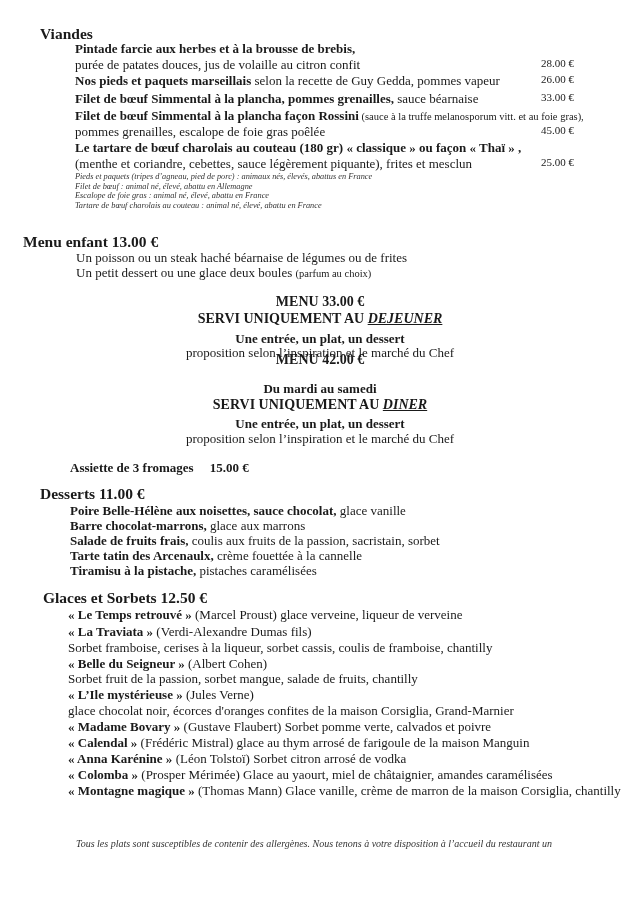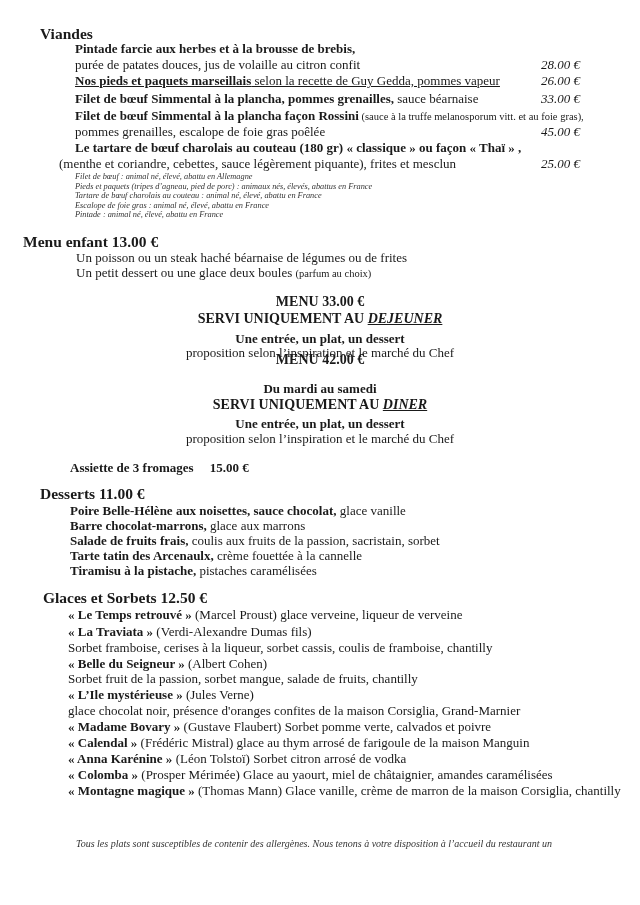--- a/index.html
+++ b/index.html
@@ -4,63 +4,62 @@
   <style>
     html, body { margin: 0; padding: 0; background: #ffffff; }
     body {
       width: 640px; height: 905px; position: relative; overflow: hidden;
       font-family: "Liberation Serif", serif; color: #1a1a1a;
     }
     .abs { position: absolute; white-space: nowrap; }
     .h2 { font-weight: bold; font-size: 15.5px; }
     .item { font-size: 13px; line-height: 16px; }
     .b { font-weight: bold; text-align: right; }
-    .price { font-style: italic; font-size: 13px; }
+    .price { font-size: 11px; }
     .note { font-style: italic; font-size: 8.3px; line-height: 9.6px; color: #333; }
     .small { font-size: 10.5px; }
     .center { position: absolute; left: 0; width: 640px; text-align: center; white-space: nowrap; }
     .menu-title { font-weight: bold; font-size: 14px; }
     .u { text-decoration: underline; font-style: italic; }
     .footer { font-style: italic; font-size: 10px; line-height: 12.5px; color: #333; }
   </style>
 </head>
 <body>
 
 <div class="abs h2" style="left:40px; top:25px;">Viandes</div>
 
 <div class="abs item b" style="left:75px; top:41px;">Pintade farcie aux herbes et à la brousse de brebis,</div>
 <div class="abs item" style="left:75px; top:57px;">purée de patates douces, jus de volaille au citron confit</div>
 <div class="abs price" style="left:541px; top:57px;">28.00 €</div>
 
-<div class="abs item" style="left:75px; top:73px;text-decoration:underline;">
+<div class="abs item" style="left:75px; top:73px;">
   <span class="b">Nos pieds et paquets marseillais</span><span> selon la recette de Guy Gedda, pommes vapeur</span>
 </div>
 <div class="abs price" style="left:541px; top:73px;">26.00 €</div>
 
 <div class="abs item" style="left:75px; top:91px;">
   <span class="b">Filet de bœuf Simmental à la plancha, pommes grenailles,</span><span> sauce béarnaise</span>
 </div>
 <div class="abs price" style="left:541px; top:91px;">33.00 €</div>
 
 <div class="abs item" style="left:75px; top:108px;">
   <span class="b">Filet de bœuf Simmental à la plancha façon Rossini</span><span class="small"> (sauce à la truffe melanosporum vitt. et au foie gras),</span>
 </div>
 <div class="abs item" style="left:75px; top:124px;">pommes grenailles, escalope de foie gras poêlée</div>
 <div class="abs price" style="left:541px; top:124px;">45.00 €</div>
 
 <div class="abs item b" style="left:75px; top:140px;">Le tartare de bœuf charolais au couteau (180 gr) « classique » ou façon « Thaï » ,</div>
-<div class="abs item" style="left:59px; top:156px;">(menthe et coriandre, cebettes, sauce légèrement piquante), frites et mesclun</div>
+<div class="abs item" style="left:75px; top:156px;">(menthe et coriandre, cebettes, sauce légèrement piquante), frites et mesclun</div>
 <div class="abs price" style="left:541px; top:156px;">25.00 €</div>
 
 <div class="abs note" style="left:75px; top:172px;">
+  <div>Pieds et paquets (tripes d’agneau, pied de porc) : animaux nés, élevés, abattus en France</div>
   <div>Filet de bœuf : animal né, élevé, abattu en Allemagne</div>
-  <div>Pieds et paquets (tripes d’agneau, pied de porc) : animaux nés, élevés, abattus en France</div>
+  <div>Escalope de foie gras : animal né, élevé, abattu en France</div>
   <div>Tartare de bœuf charolais au couteau : animal né, élevé, abattu en France</div>
-  <div>Escalope de foie gras : animal né, élevé, abattu en France</div>
-  <div>Pintade : animal né, élevé, abattu en France</div>
 </div>
 
 <div class="abs h2" style="left:23px; top:233px;">Menu enfant 13.00 €</div>
 <div class="abs item" style="left:76px; top:250px;">Un poisson ou un steak haché béarnaise de légumes ou de frites</div>
 <div class="abs item" style="left:76px; top:265px;">
   <span>Un petit dessert ou une glace deux boules </span><span class="small">(parfum au choix)</span>
 </div>
 
 <div class="center menu-title" style="top:294px;">MENU   33.00 €</div>
 <div class="center menu-title" style="top:311px;">
@@ -88,21 +87,21 @@
 <div class="abs item" style="left:70px; top:548px;"><span class="b">Tarte tatin des Arcenaulx,</span><span> crème fouettée à la cannelle</span></div>
 <div class="abs item" style="left:70px; top:563px;"><span class="b">Tiramisu à la pistache,</span><span> pistaches caramélisées</span></div>
 
 <div class="abs h2" style="left:43px; top:589px;">Glaces et Sorbets  12.50 €</div>
 <div class="abs item" style="left:68px; top:607px;"><span class="b">« Le Temps retrouvé »</span><span> (Marcel Proust) glace verveine, liqueur de verveine</span></div>
 <div class="abs item" style="left:68px; top:624px;"><span class="b">« La Traviata »</span><span> (Verdi-Alexandre Dumas fils)</span></div>
 <div class="abs item" style="left:68px; top:640px;">Sorbet framboise, cerises à la liqueur, sorbet cassis, coulis de framboise, chantilly</div>
 <div class="abs item" style="left:68px; top:656px;"><span class="b">« Belle du Seigneur »</span><span> (Albert Cohen)</span></div>
 <div class="abs item" style="left:68px; top:671px;">Sorbet fruit de la passion, sorbet mangue, salade de fruits, chantilly</div>
 <div class="abs item" style="left:68px; top:687px;"><span class="b">« L’Ile mystérieuse »</span><span> (Jules Verne)</span></div>
-<div class="abs item" style="left:68px; top:703px;">glace chocolat noir, présence d'oranges confites de la maison Corsiglia, Grand-Marnier</div>
+<div class="abs item" style="left:68px; top:703px;">glace chocolat noir, écorces d'oranges confites de la maison Corsiglia, Grand-Marnier</div>
 <div class="abs item" style="left:68px; top:719px;"><span class="b">« Madame Bovary »</span><span> (Gustave Flaubert) Sorbet pomme verte, calvados et poivre</span></div>
 <div class="abs item" style="left:68px; top:735px;"><span class="b">« Calendal »</span><span> (Frédéric Mistral) glace au thym arrosé de farigoule de la maison Manguin</span></div>
 <div class="abs item" style="left:68px; top:751px;"><span class="b">« Anna Karénine »</span><span> (Léon Tolstoï) Sorbet citron arrosé de vodka</span></div>
 <div class="abs item" style="left:68px; top:767px;"><span class="b">« Colomba »</span><span> (Prosper Mérimée) Glace au yaourt, miel de châtaignier, amandes caramélisées</span></div>
 <div class="abs item" style="left:68px; top:783px;"><span class="b">« Montagne magique »</span><span> (Thomas Mann) Glace vanille, crème de marron de la maison Corsiglia, chantilly</span></div>
 
 <div class="abs footer" style="left:76px; top:838px;">
   <div>Tous les plats sont susceptibles de contenir des allergènes. Nous tenons à votre disposition à l’accueil du restaurant un</div>
 </div>
 

